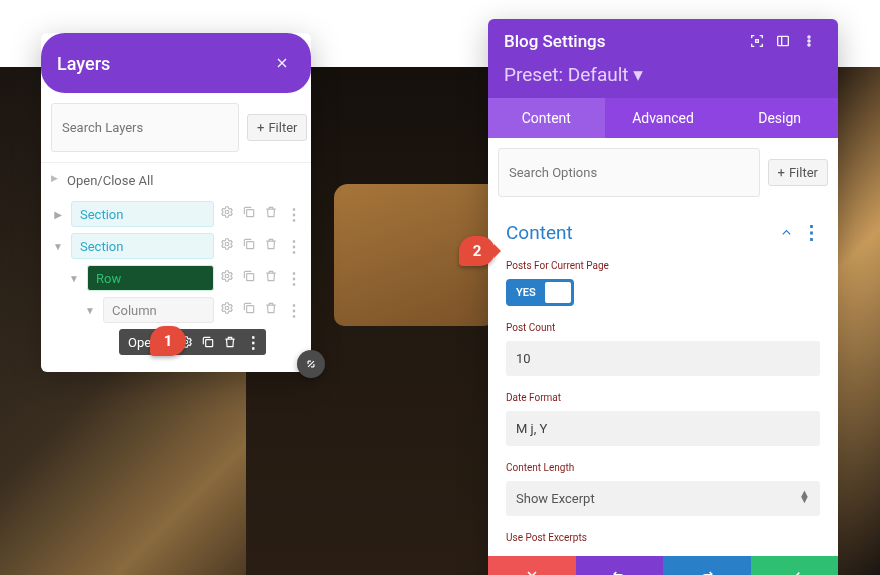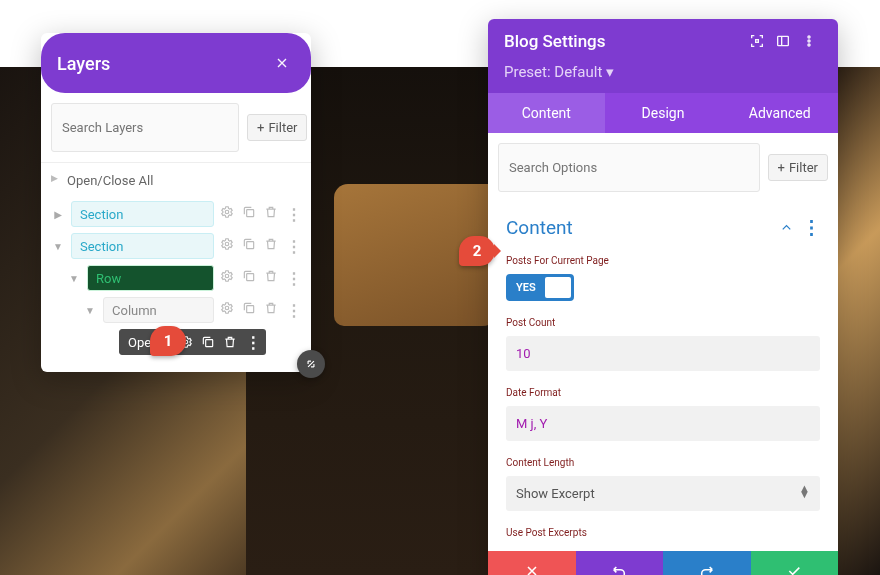--- a/index.html
+++ b/index.html
@@ -31,31 +31,31 @@
 .chip.blog { background:#4b4b4b; color:#fff; border:1px solid #4b4b4b;}
 .tacts { display:flex; gap:8px; color:#bbb; }
 .tacts.dark { color:#fff; background:#4b4b4b; border-radius:3px; padding:4px 6px; height:26px; align-items:center;}
 .tacts svg { width:14px; height:14px; stroke:currentColor; fill:none; stroke-width:2; cursor:pointer; }
 .dots { letter-spacing:-1px; font-weight:bold; cursor:pointer;}
 .expand-bubble { position:absolute; left:297px; top:350px; width:28px; height:28px; border-radius:50%; background:#4b4b4b; color:#fff; display:flex; align-items:center; justify-content:center; cursor:pointer; box-shadow:0 2px 6px rgba(0,0,0,.3);}
 
 
 .settings { left:488px; top:19px; width:350px; }
 .settings .hdr { height:44px; font-size:17px; font-weight:500;}
-.preset-row { background:#7e3bd0; color:#e4d3f7; font-size:15px; padding:0 16px 12px 16px; }
+.preset-row { background:#7e3bd0; color:#e4d3f7; font-size:19px; padding:0 16px 12px 16px; }
 .tabs { background:#8e44e0; display:flex; }
 .tab { flex:1; text-align:center; color:#fff; font-size:14px; padding:12px 0; cursor:pointer; }
 .tab.sel { background:#9b5de5; }
 .sbody { padding:0 0 0 0; max-height:372px; overflow:auto; }
 .sec-hdr { display:flex; align-items:center; color:#2a7fc9; font-size:19px; padding:14px 18px 10px 18px;}
 .sec-hdr .spacer{flex:1;}
 .sec-hdr svg{width:15px;height:15px;stroke:#2a7fc9;fill:none;stroke-width:2;cursor:pointer;}
 .fld { padding:6px 18px 10px 18px; }
 .fld-lab { font-size:10px; color:#7f1d1d; margin-bottom:8px;}
-.txt-input { width:100%; border:none; background:#f1f1f1; border-radius:3px; padding:10px 10px; font-size:13px; color:#a21caf;}
+.txt-input { width:100%; border:none; background:#f1f1f1; border-radius:3px; padding:10px 10px; font-size:13px; color:#404040;}
 .select { position:relative; }
 .select .caret { position:absolute; right:10px; top:10px; color:#777; font-size:11px; display:flex; flex-direction:column; line-height:6px;}
 .toggle { display:inline-flex; align-items:center; background:#2a7fc9; border-radius:4px; height:27px; padding:0 0 0 8px; cursor:pointer; border:2px solid #2a7fc9;}
 .toggle .yes { color:#fff; font-size:11px; font-weight:600; padding-right:8px;}
 .toggle .knob { width:26px; height:21px; background:#fff; border-radius:2px; margin:1px;}
 .footer { display:flex; height:40px; }
 .fbtn { flex:1; display:flex; align-items:center; justify-content:center; color:#fff; cursor:pointer;}
 .fbtn.red{background:#ef5455;} .fbtn.pur{background:#7e3bd0;} .fbtn.blu{background:#2a7fc9;} .fbtn.grn{background:#2fbf72; border-radius:0 0 6px 0;}
 .fbtn.red{border-radius:0 0 0 6px;}
 .fbtn svg{width:16px;height:16px;stroke:#fff;fill:none;stroke-width:2.3;}
@@ -219,22 +219,22 @@
           <circle cx="12" cy="18" r="1.6"></circle>
         </svg>
       </span>
   </div>
   <div class="preset-row">
     <span>Preset: Default</span>
     <span> ▾</span>
   </div>
   <div class="tabs">
     <div class="tab sel">Content</div>
+    <div class="tab">Advanced</div>
     <div class="tab">Design</div>
-    <div class="tab">Advanced</div>
   </div>
   <div class="search-row" style="border-bottom:none">
     <input class="search-input" placeholder="Search Options" style="">
     <button class="filter-btn">
       <span>+</span>
       <span>Filter</span>
     </button>
   </div>
 
   <div class="sbody">

